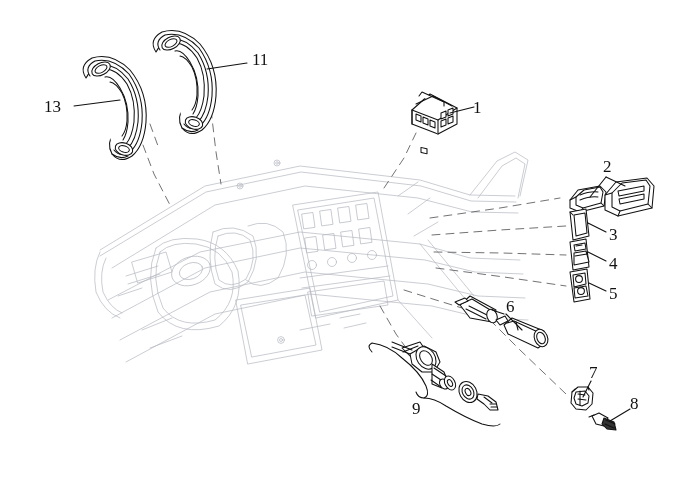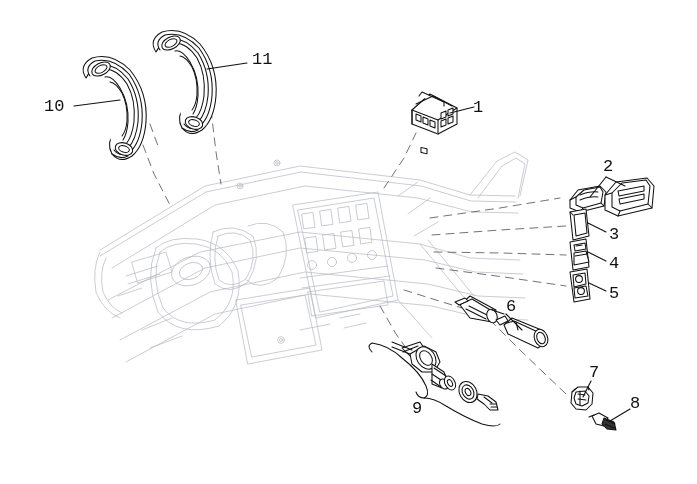--- a/index.html
+++ b/index.html
@@ -1,20 +1,20 @@
 <!DOCTYPE html>
 <html><head>
 <meta charset="utf-8">
 <style>
   html,body{margin:0;padding:0;background:#ffffff;}
   body{width:697px;height:484px;overflow:hidden;
        font-family:"Liberation Serif", serif;}
   #stage{position:relative;width:697px;height:484px;background:#fff;}
   svg.layer{position:absolute;left:0;top:0;width:697px;height:484px;}
-  .num{position:absolute;font-family:Liberation Mono, monospace;
+  .num{position:absolute;font-family:Liberation Serif, serif;
        font-size:17px;color:#111;letter-spacing:0px;line-height:1;}
 </style>
 </head>
 <body>
 
 <div id="stage">
 
   <svg class="layer" viewBox="0 0 697 484">
     <g stroke="#b5b8c0" stroke-width="0.7" fill="none" stroke-linecap="round">
 
@@ -319,16 +319,16 @@
 
   <div class="num" style="left:473px;top:99px;">1</div>
   <div class="num" style="left:603px;top:158px;">2</div>
   <div class="num" style="left:609px;top:226px;">3</div>
   <div class="num" style="left:609px;top:255px;">4</div>
   <div class="num" style="left:609px;top:285px;">5</div>
   <div class="num" style="left:506px;top:298px;">6</div>
   <div class="num" style="left:589px;top:364px;">7</div>
   <div class="num" style="left:630px;top:395px;">8</div>
   <div class="num" style="left:412px;top:400px;">9</div>
-  <div class="num" style="left:44px;top:98px;">10</div>
+  <div class="num" style="left:44px;top:98px;">13</div>
   <div class="num" style="left:252px;top:51px;">11</div>
 
 </div>
 
 </body></html>

